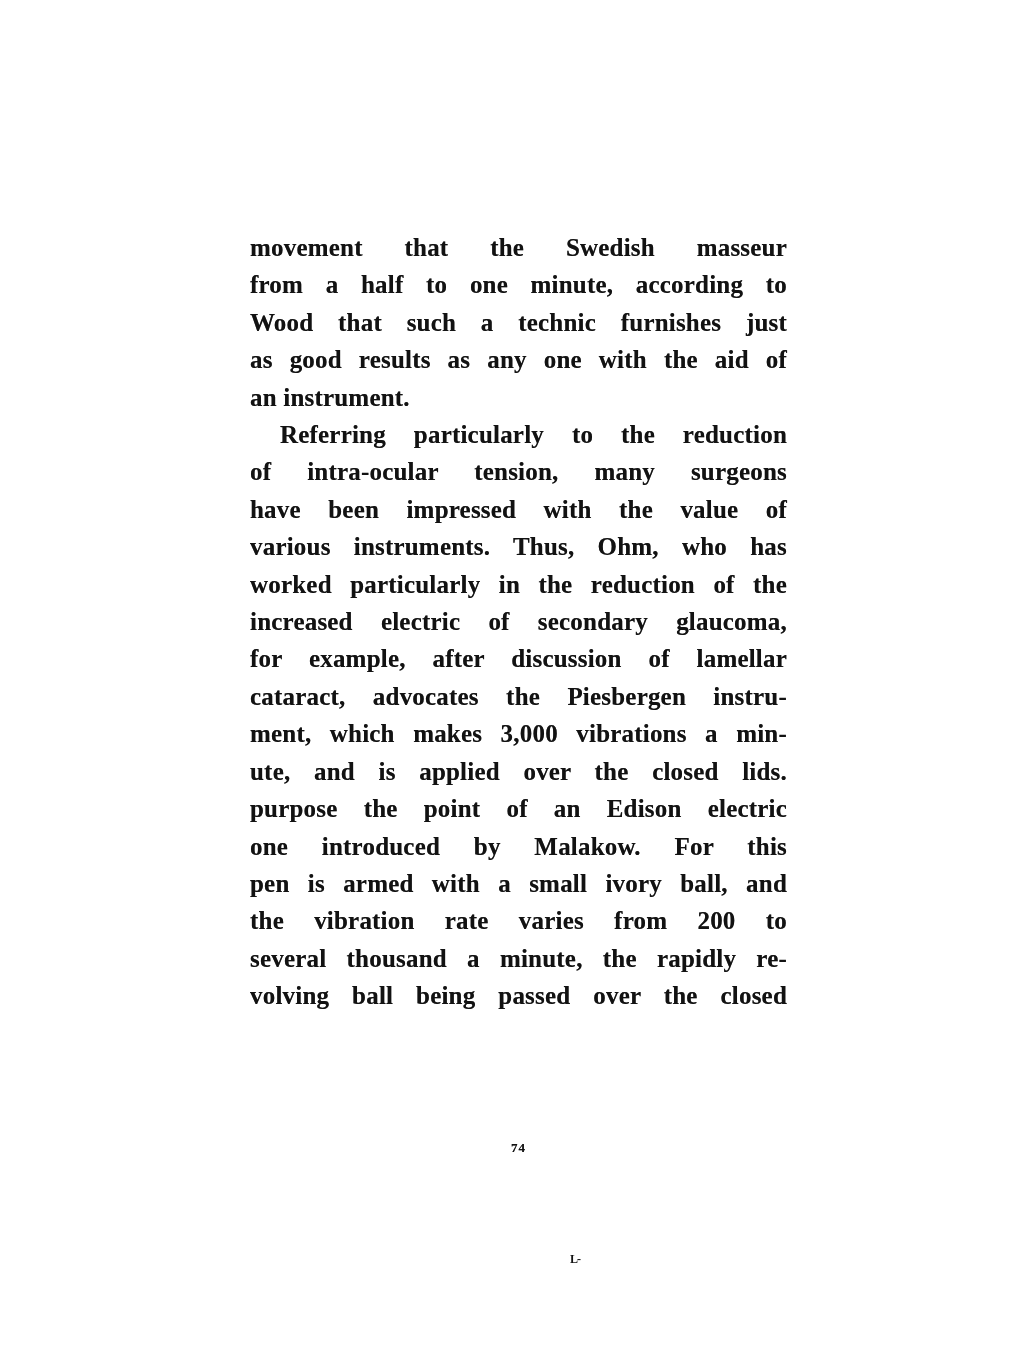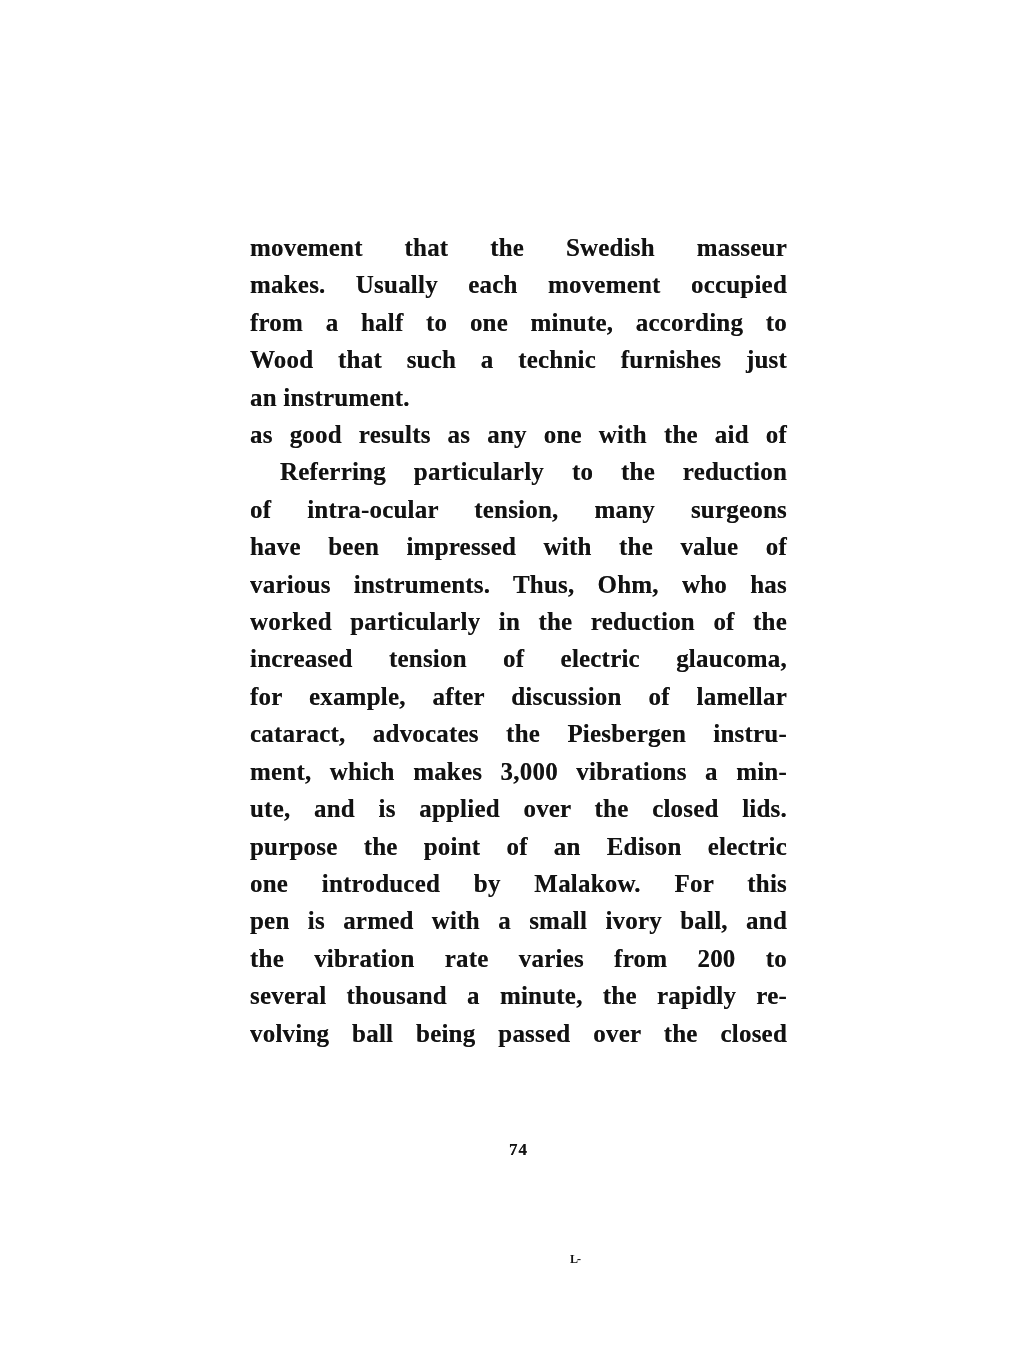--- a/index.html
+++ b/index.html
@@ -37,51 +37,50 @@
   }
   .line.indent {
     text-indent: 30px;
   }
   .page-number {
     position: absolute;
     left: 250px;
     top: 1140px;
     width: 537px;
     text-align: center;
-    font-size: 17px;
+    font-size: 13px;
     font-weight: 700;
     letter-spacing: 1px;
     text-shadow: 0 0 0.5px rgba(10,10,10,0.55);
   }
   .printer-mark {
     position: absolute;
     left: 570px;
     top: 1252px;
     font-size: 12px;
     font-weight: 700;
     letter-spacing: -1px;
   }
 </style>
 </head>
 <body>
 
 <div class="page">
   <div class="text-block">
     <div class="line">movement that the Swedish masseur</div>
-    <div class="line">makes. Usually each movement occupied</div>
     <div class="line">from a half to one minute, according to</div>
     <div class="line">Wood that such a technic furnishes just</div>
+    <div class="line">as good results as any one with the aid of</div>
     <div class="line end">an instrument.</div>
-    <div class="line">as good results as any one with the aid of</div>
     <div class="line indent">Referring particularly to the reduction</div>
     <div class="line">of intra-ocular tension, many surgeons</div>
     <div class="line">have been impressed with the value of</div>
     <div class="line">various instruments. Thus, Ohm, who has</div>
     <div class="line">worked particularly in the reduction of the</div>
-    <div class="line">increased tension of electric glaucoma,</div>
+    <div class="line">increased electric of secondary glaucoma,</div>
     <div class="line">for example, after discussion of lamellar</div>
     <div class="line">cataract, advocates the Piesbergen instru-</div>
     <div class="line">ment, which makes 3,000 vibrations a min-</div>
     <div class="line">ute, and is applied over the closed lids.</div>
     <div class="line">purpose the point of an Edison electric</div>
     <div class="line">one introduced by Malakow. For this</div>
     <div class="line">pen is armed with a small ivory ball, and</div>
     <div class="line">the vibration rate varies from 200 to</div>
     <div class="line">several thousand a minute, the rapidly re-</div>
     <div class="line">volving ball being passed over the closed</div>

